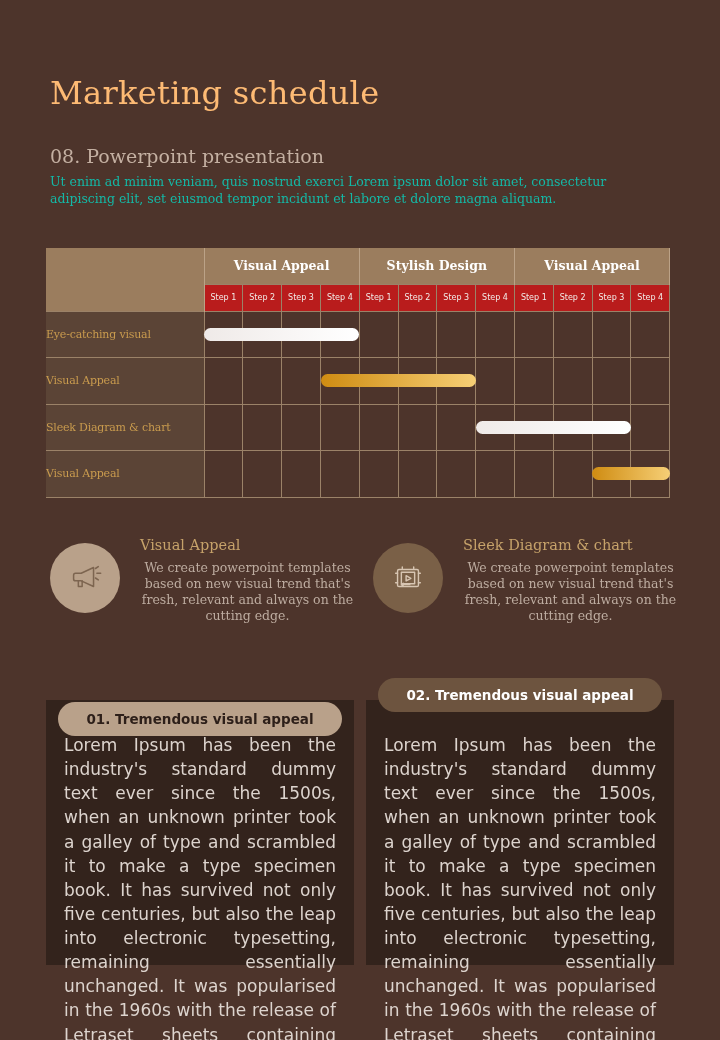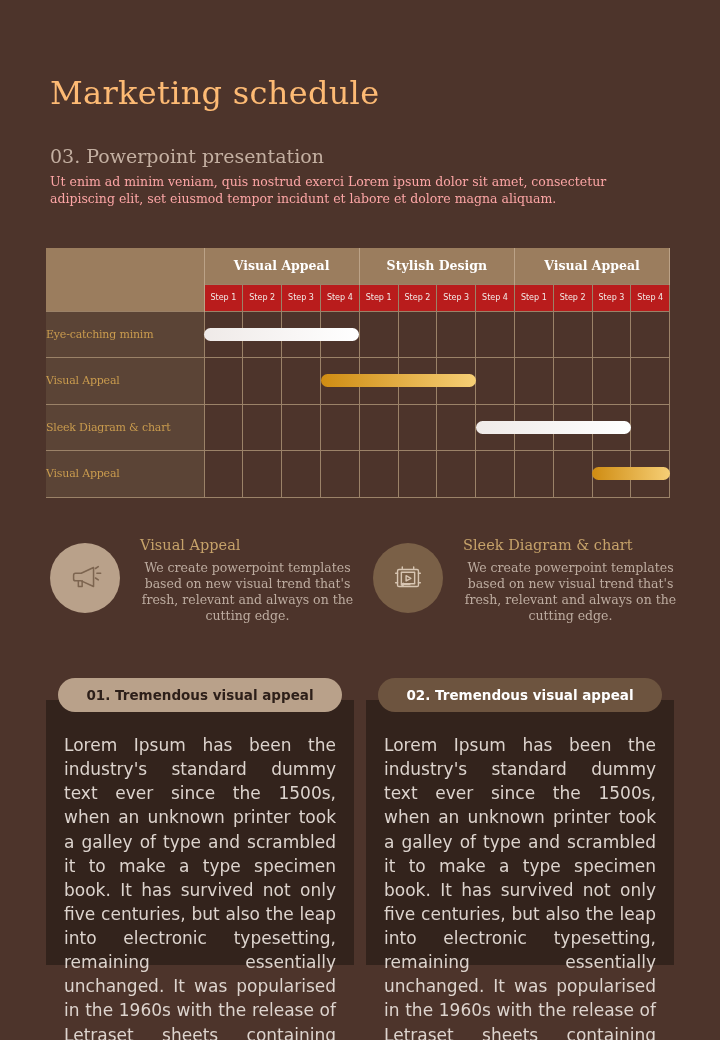--- a/index.html
+++ b/index.html
@@ -34,21 +34,21 @@
     color: #c4b0a2;
   }
   .section-sub {
     position: absolute;
     left: 50px;
     top: 174px;
     width: 600px;
     font-family: "DejaVu Serif", serif;
     font-size: 12.5px;
     line-height: 1.35;
-    color: #fca5a5;
+    color: #14b8a6;
   }
 
   
   .gantt {
     position: absolute;
     left: 46px;
     top: 248px;
     width: 624px;
     border-collapse: collapse;
     table-layout: fixed;
@@ -175,35 +175,35 @@
     top: -22px;
     left: 12px;
     width: 284px;
     height: 34px;
     border-radius: 17px;
     display: flex; align-items: center; justify-content: center;
     font-family: "DejaVu Sans", sans-serif;
     font-weight: bold;
     font-size: 13.5px;
   }
-  .pill-light { background: #b9a18a; color: #2d1f19; }
+  .pill-light { background: #b9a18a; color: #2d1f19; margin-top: 24px; }
   .pill-dark  { background: #6d543f; color: #ffffff; }
   .card-body {
     padding: 33px 18px 0 18px;
     font-size: 17px;
     line-height: 1.42;
     color: #ddd4ce;
     text-align: justify;
   }
 </style>
 </head>
 <body>
 
 <h1 class="slide-title">Marketing schedule</h1>
-<div class="section-heading">03. Powerpoint presentation</div>
+<div class="section-heading">08. Powerpoint presentation</div>
 <div class="section-sub">Ut enim ad minim veniam, quis nostrud exerci  Lorem ipsum dolor sit amet, consectetur adipiscing elit, set eiusmod tempor incidunt et labore et dolore magna aliquam.</div>
 
 <table class="gantt">
   <colgroup>
     <col class="lbl-col">
     <col class="step-col">
       <col class="step-col">
       <col class="step-col">
       <col class="step-col">
     <col class="step-col">
@@ -232,21 +232,21 @@
       <th class="step-head">Step 3</th>
       <th class="step-head">Step 4</th>
       <th class="step-head">Step 1</th>
       <th class="step-head">Step 2</th>
       <th class="step-head">Step 3</th>
       <th class="step-head">Step 4</th>
     </tr>
   </thead>
   <tbody>
     <tr class="data-row">
-      <td class="row-label">Eye-catching minim</td>
+      <td class="row-label">Eye-catching visual</td>
       <td class="grid-cell"></td>
         <td class="grid-cell"></td>
         <td class="grid-cell"></td>
         <td class="grid-cell"></td>
       <td class="grid-cell"></td>
         <td class="grid-cell"></td>
         <td class="grid-cell"></td>
         <td class="grid-cell"></td>
       <td class="grid-cell"></td>
         <td class="grid-cell"></td>

